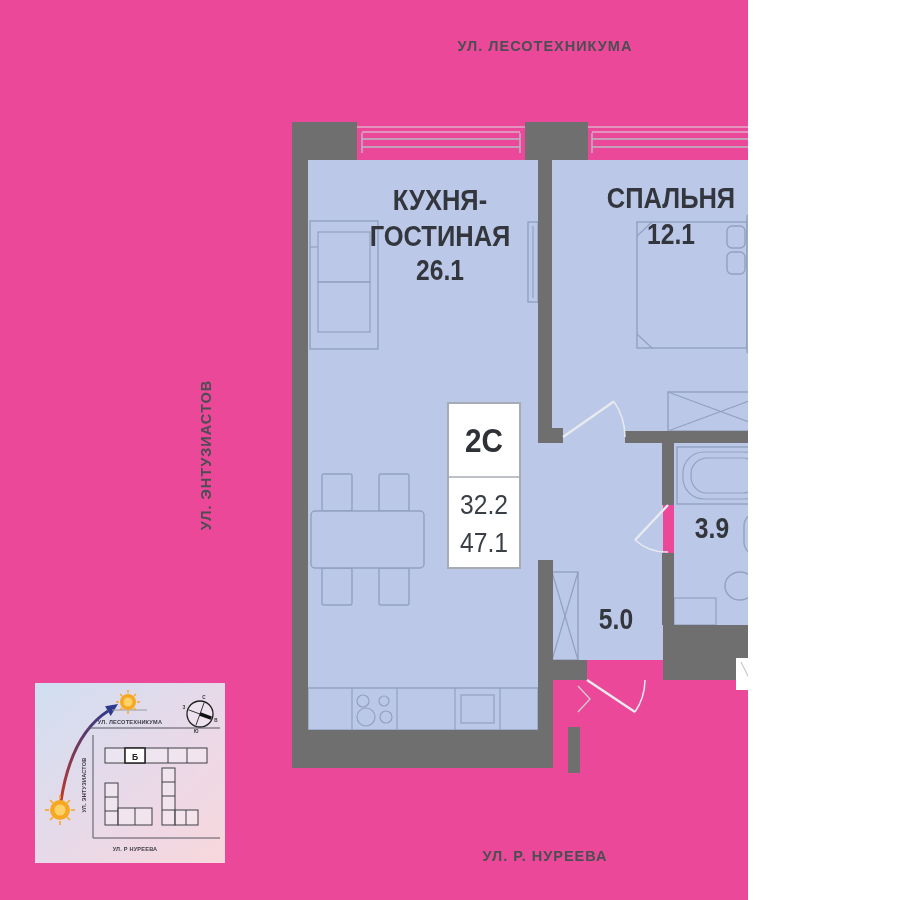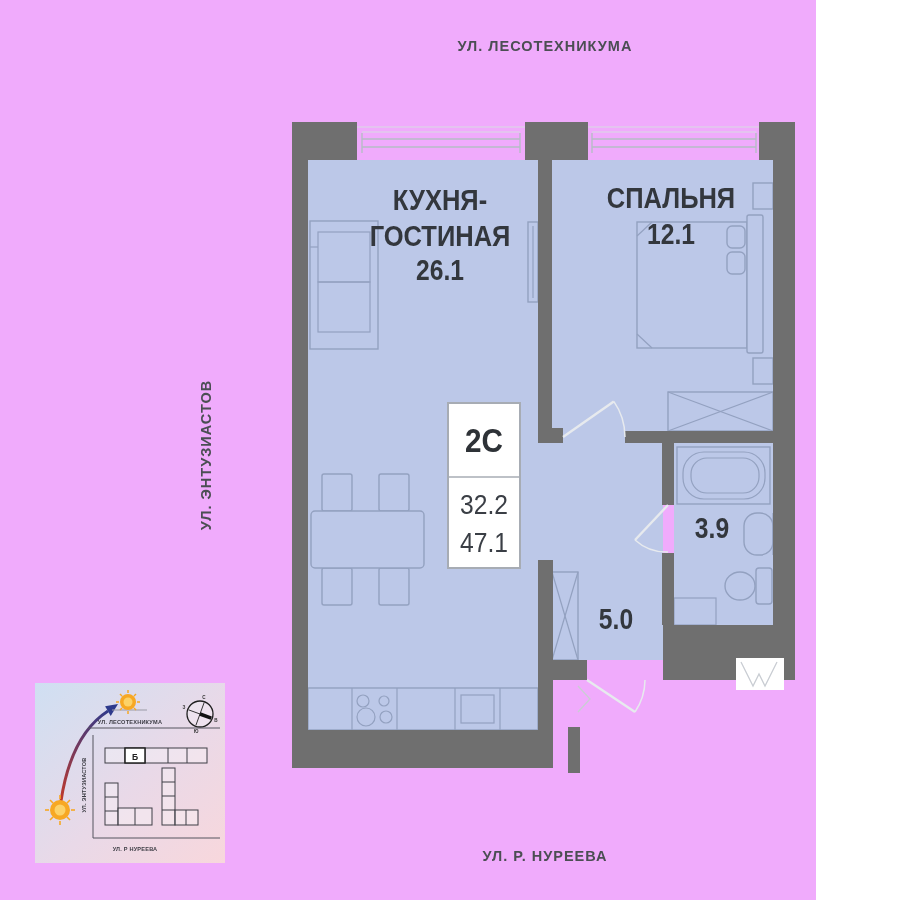--- a/index.html
+++ b/index.html
@@ -1,16 +1,16 @@
 <!DOCTYPE html>
 <html><head>
 <meta charset="utf-8">
 <style>
   html,body{margin:0;padding:0;background:#ffffff;}
-  .canvas{position:relative;width:816px;height:900px;background:#f0abfc;overflow:hidden;
+  .canvas{position:relative;width:748px;height:900px;background:#ec4899;overflow:hidden;
           font-family:"Liberation Sans","DejaVu Sans",sans-serif;}
   svg{display:block;}
   text{font-family:"Liberation Sans","DejaVu Sans",sans-serif;}
   .street-label{font-size:14.5px;font-weight:bold;fill:#4b4e53;letter-spacing:1px;}
   .room-label{font-size:30px;font-weight:bold;fill:#33373d;}
   .room-area{font-size:29px;font-weight:bold;fill:#33373d;}
   .box-type{font-size:33px;font-weight:bold;fill:#2e3237;}
   .box-num{font-size:28px;font-weight:normal;fill:#3a3e45;}
   .mini-street{font-size:5.6px;font-weight:bold;fill:#3c3c44;letter-spacing:.2px;}
   .mini-b{font-size:8.5px;font-weight:bold;fill:#222;}

